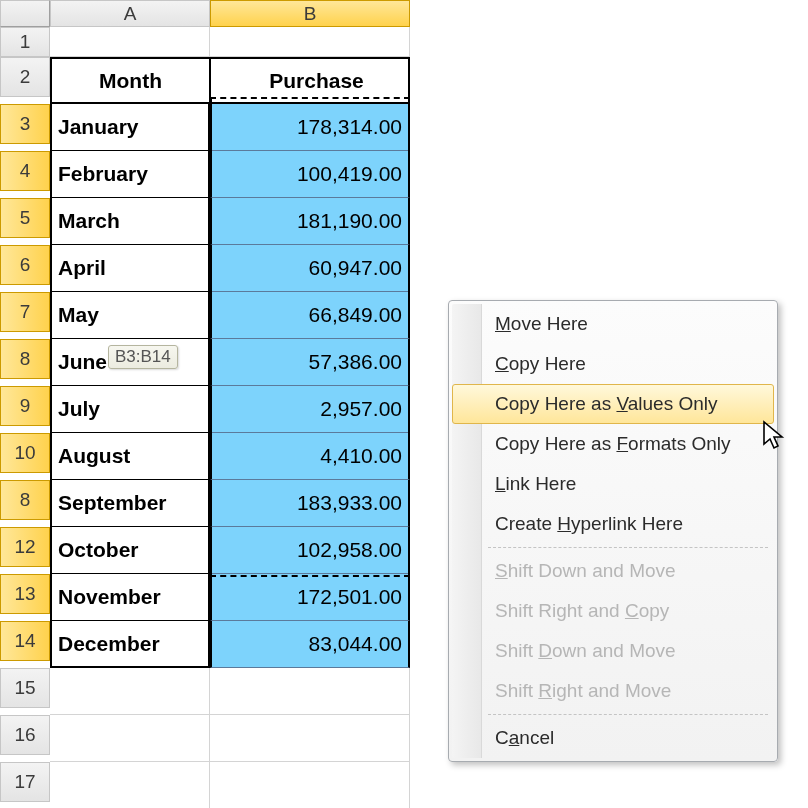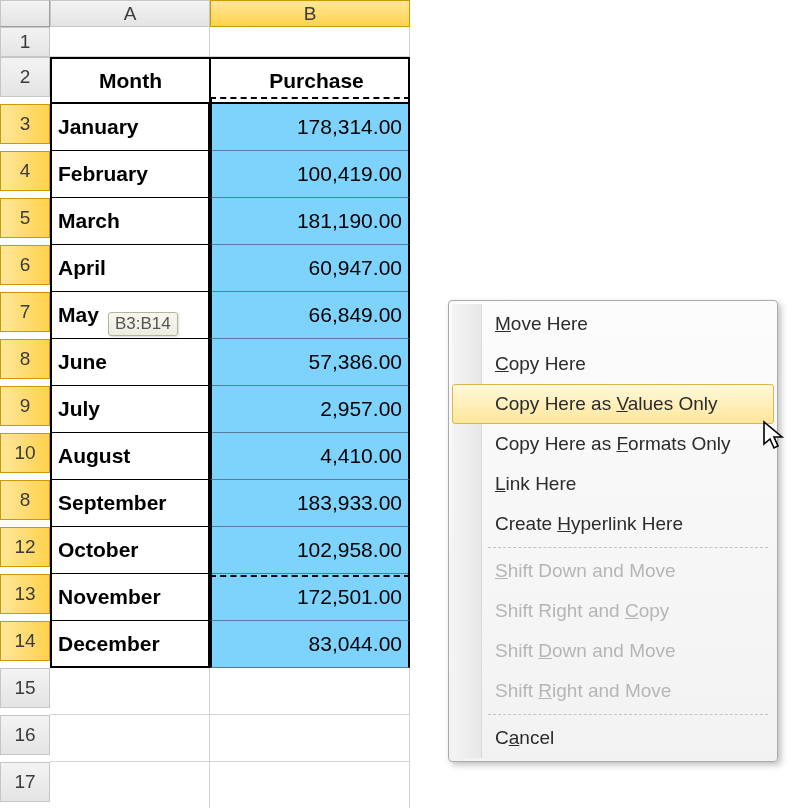--- a/index.html
+++ b/index.html
@@ -243,21 +243,21 @@
   <div class="cell fade"></div>
   <div class="cell fade"></div>
 
   <div class="rowhdr fade2">19</div>
   <div class="cell fade2"></div>
   <div class="cell fade2"></div>
 </div>
 
 <div class="marquee" style="left:210px; top:97px; width:200px; height:480px;"></div>
 
-<div class="tip" style="left:108px; top:312px;">B3:B14</div>
+<div class="tip" style="left:108px; top:345px;">B3:B14</div>
 
 <div class="menu" style="left:432px; top:300px;">
   <div class="gutter"></div>
 
   <div class="mi">
     <span></span><span class="ul">M</span><span>ove Here</span>
   </div>
   <div class="mi">
     <span></span><span class="ul">C</span><span>opy Here</span>
   </div>

